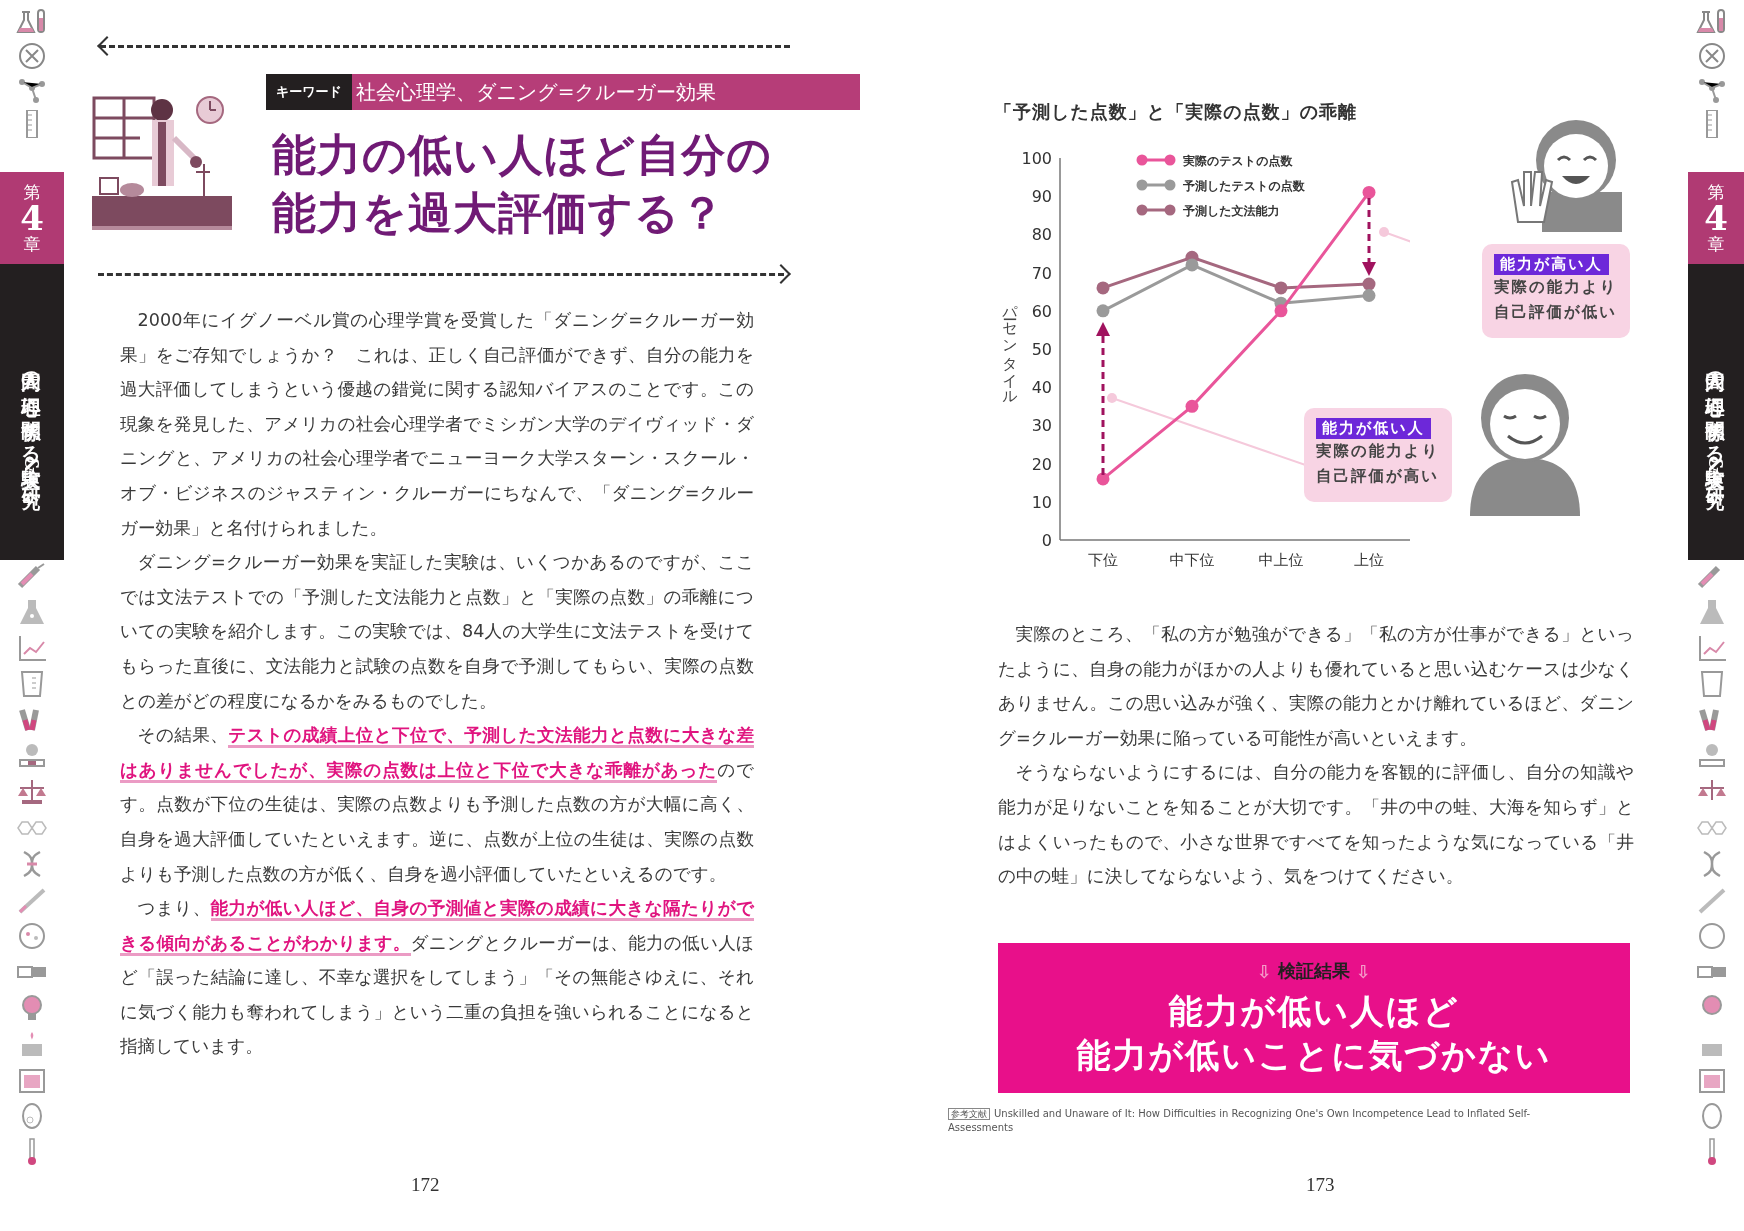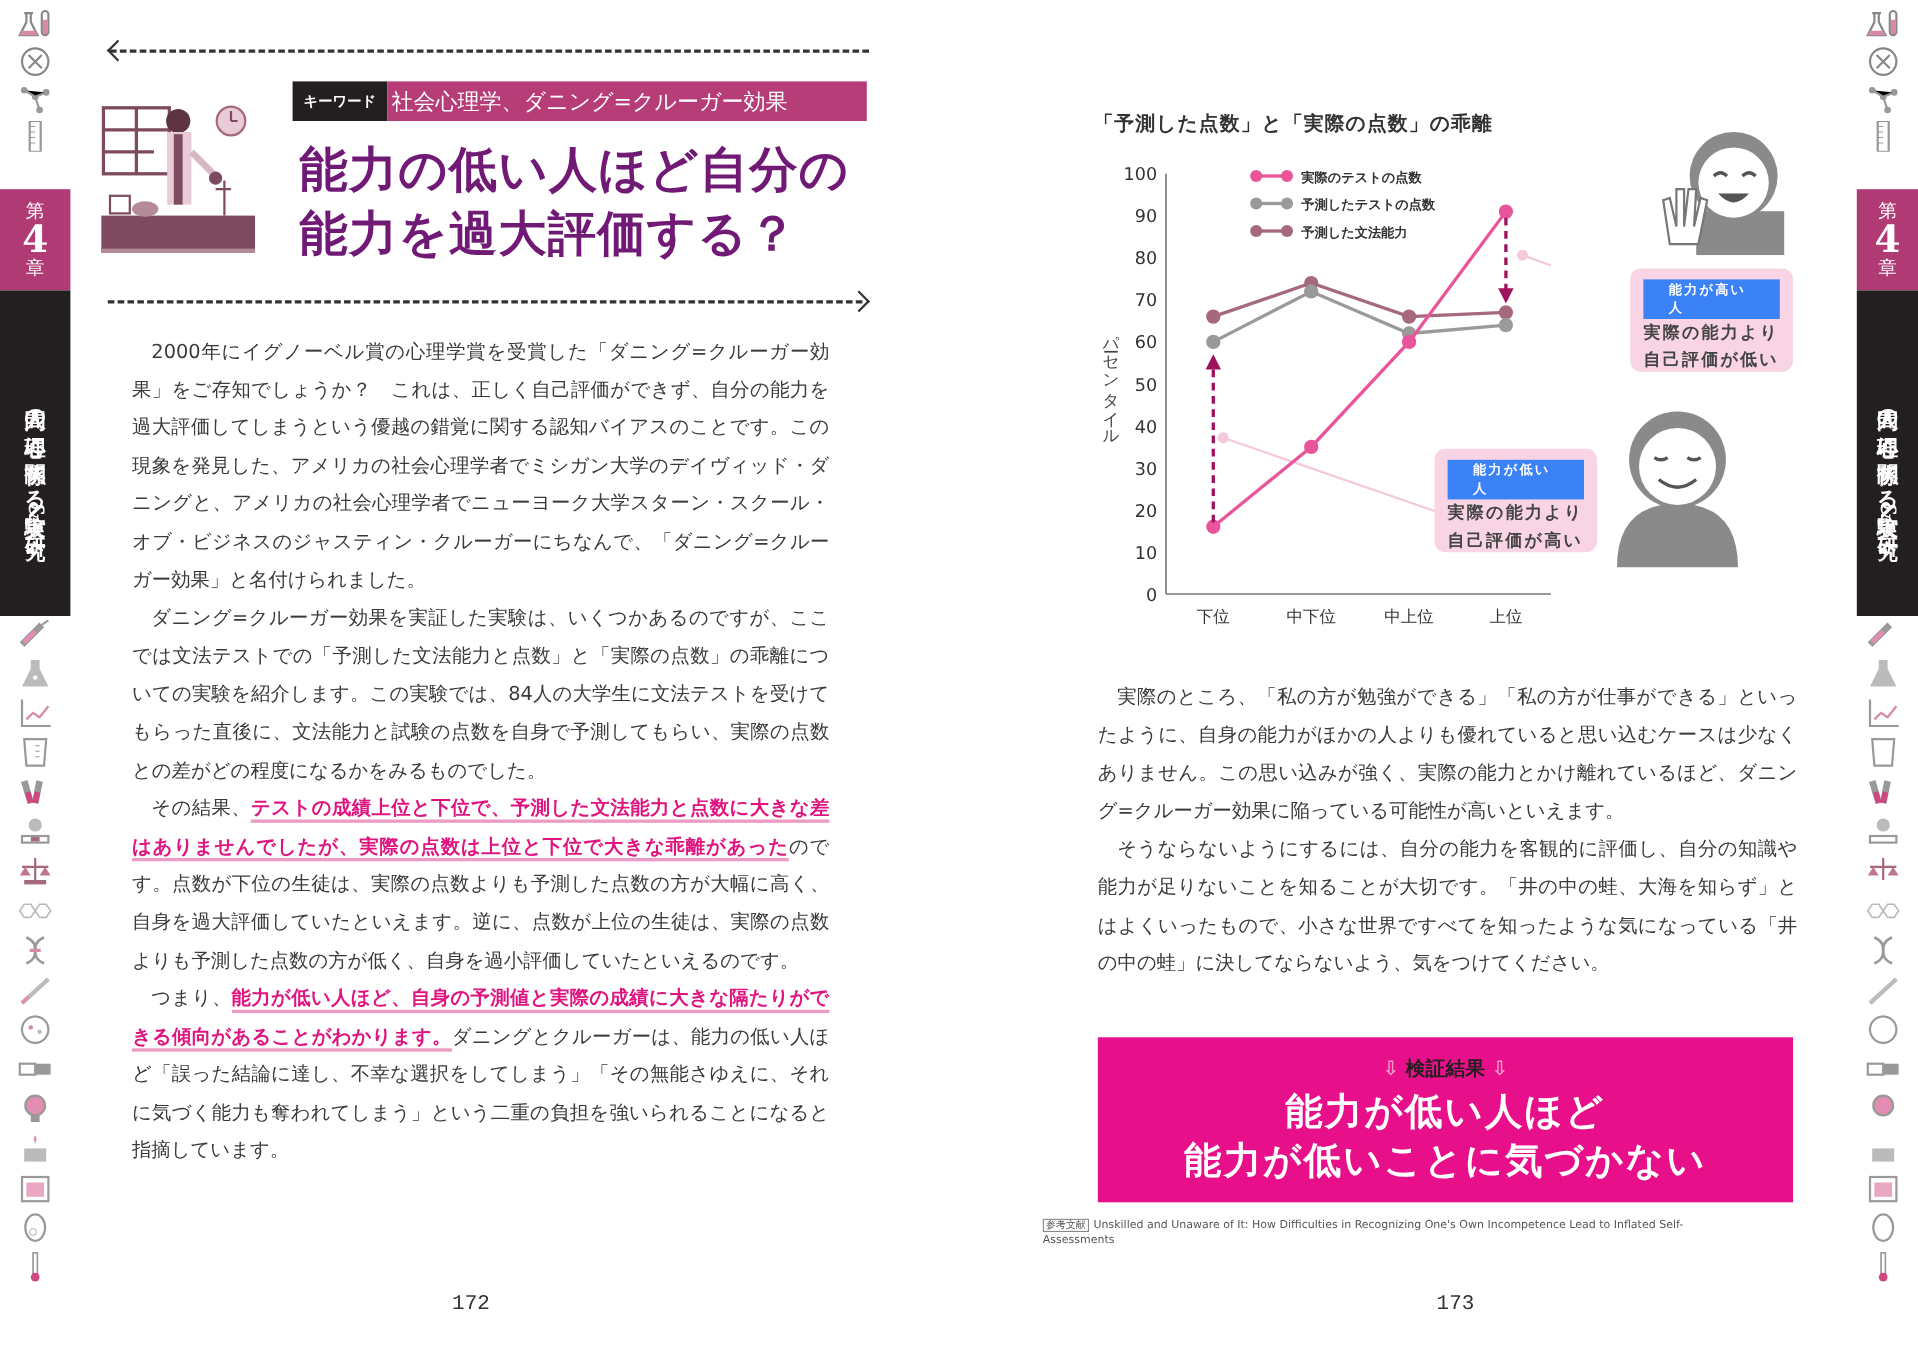--- a/index.html
+++ b/index.html
@@ -20,50 +20,50 @@
   .chapter-box .sho { font-size: 17px; line-height: 18px; }
   .side.right .chapter-box { left: 8px; width: 56px; }
   .chapter-title { position: absolute; top: 264px; left: 0; width: 64px; height: 296px; background: #231f20; color: #fff; writing-mode: vertical-rl; font-family: "DejaVu Serif", serif; font-size: 19px; font-weight: bold; display: flex; align-items: center; justify-content: center; letter-spacing: 1px; padding-top: 8px; }
   .side.right .chapter-title { left: 8px; width: 56px; }
 
   
   .dash-arrow { position: absolute; height: 0; border-top: 3px dashed #333; }
   .arrow-head { position: absolute; width: 14px; height: 14px; border-left: 2px solid #333; border-bottom: 2px solid #333; }
 
   
-  .keyword-bar { position: absolute; left: 266px; top: 74px; width: 522px; height: 36px; display: flex; text-align: right; }
+  .keyword-bar { position: absolute; left: 266px; top: 74px; width: 594px; height: 36px; display: flex; text-align: right; }
   .keyword-tag { background: #231f20; color: #fff; font-size: 13px; font-weight: bold; padding: 0 10px; display: flex; align-items: center; }
   .keyword-text { flex: 1; background: #b63d78; color: #fff; font-size: 20px; display: flex; align-items: center; padding-left: 4px; font-family: "DejaVu Serif", serif; }
 
   .headline { position: absolute; left: 272px; top: 126px; width: 530px; color: #701a75; font-size: 44px; font-weight: bold; line-height: 58px; letter-spacing: 1px; font-family: "DejaVu Serif", serif; }
 
   .illustration { position: absolute; left: 92px; top: 92px; width: 140px; height: 145px; }
 
   
   .body-text { position: absolute; font-size: 17.6px; line-height: 34.6px; color: #3a3a3a; text-align: justify; }
   .body-text p { text-indent: 1em; }
   .hl { color: #e0147f; font-weight: bold; border-bottom: 3px solid #eb9bc4; }
 
   
   .chart-title { position: absolute; left: 994px; top: 100px; font-size: 18px; font-weight: bold; color: #333; letter-spacing: 1px; }
   .chart-svg { position: absolute; left: 990px; top: 130px; }
 
   .callout { position: absolute; background: #f8d4e4; border-radius: 10px; padding: 10px 12px; }
-  .callout .tag { display: inline-block; background: #3b82f6; color: #fff; font-size: 12px; font-weight: bold; padding: 1px 23px; letter-spacing: 2px; }
+  .callout .tag { display: inline-block; background: #6d28d9; color: #fff; font-size: 15px; font-weight: bold; padding: 1px 6px; letter-spacing: 2px; }
   .callout .line { font-size: 15.5px; color: #444; line-height: 25px; letter-spacing: 2px; font-weight: bold; }
 
   .result-box { position: absolute; left: 998px; top: 943px; width: 632px; height: 150px; background: #e8108a; display: flex; flex-direction: column; align-items: center; justify-content: center; }
   .result-label { font-size: 18px; font-weight: bold; color: #231f20; margin-bottom: 6px; display: flex; align-items: center; gap: 6px; }
   .result-label .darrow { color: #f49bc8; font-size: 18px; }
   .result-line { color: #ffffff; font-size: 34px; font-weight: bold; line-height: 44px; letter-spacing: 2px; font-family: "DejaVu Serif", serif; }
 
   .reference { position: absolute; left: 948px; top: 1107px; width: 640px; font-size: 10px; color: #555; line-height: 13px; }
   .reference .ref-tag { border: 1px solid #888; padding: 0 2px; margin-right: 4px; font-size: 9px; }
 
-  .page-num { position: absolute; top: 1174px; font-family: Liberation Mono, monospace; font-size: 19px; color: #333; }
+  .page-num { position: absolute; top: 1174px; font-family: Liberation Serif, serif; font-size: 19px; color: #333; }
 </style>
 </head>
 <body>
 
 <div class="side left">
   <div class="icon-stack top">
     <svg class="sicon" viewBox="0 0 36 28">
         <path d="M8 4h8M10 4v8l-6 12h16l-6-12V4" fill="none" stroke="#888" stroke-width="2"></path>
         <path d="M6 20h12l2 4H4z" fill="#d889a9"></path>
         <rect x="24" y="2" width="6" height="22" rx="3" fill="none" stroke="#888" stroke-width="2"></rect>

